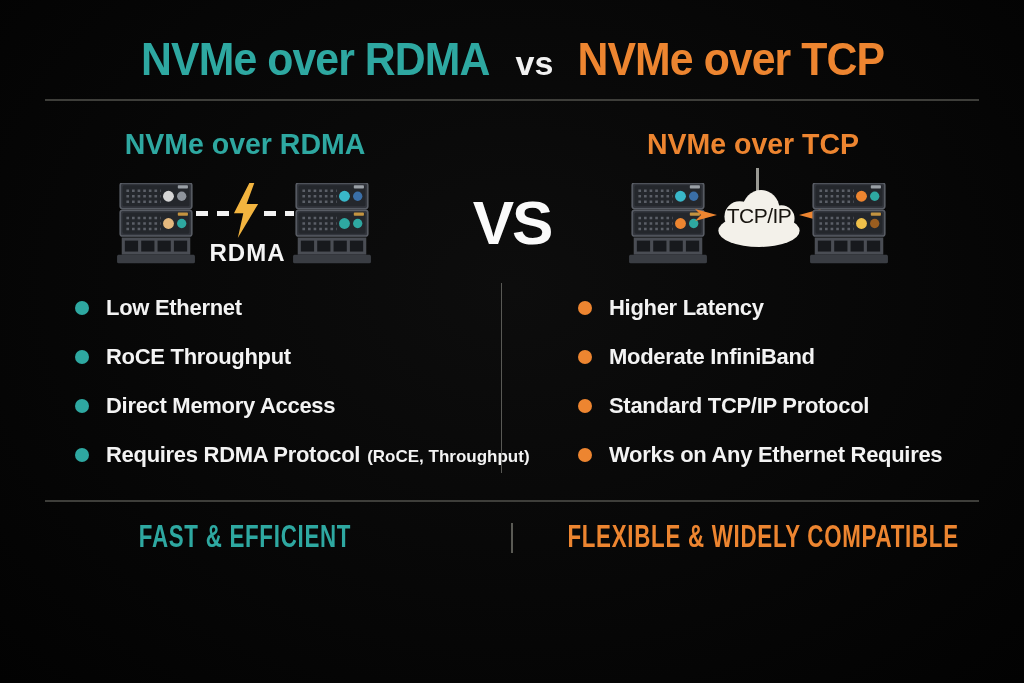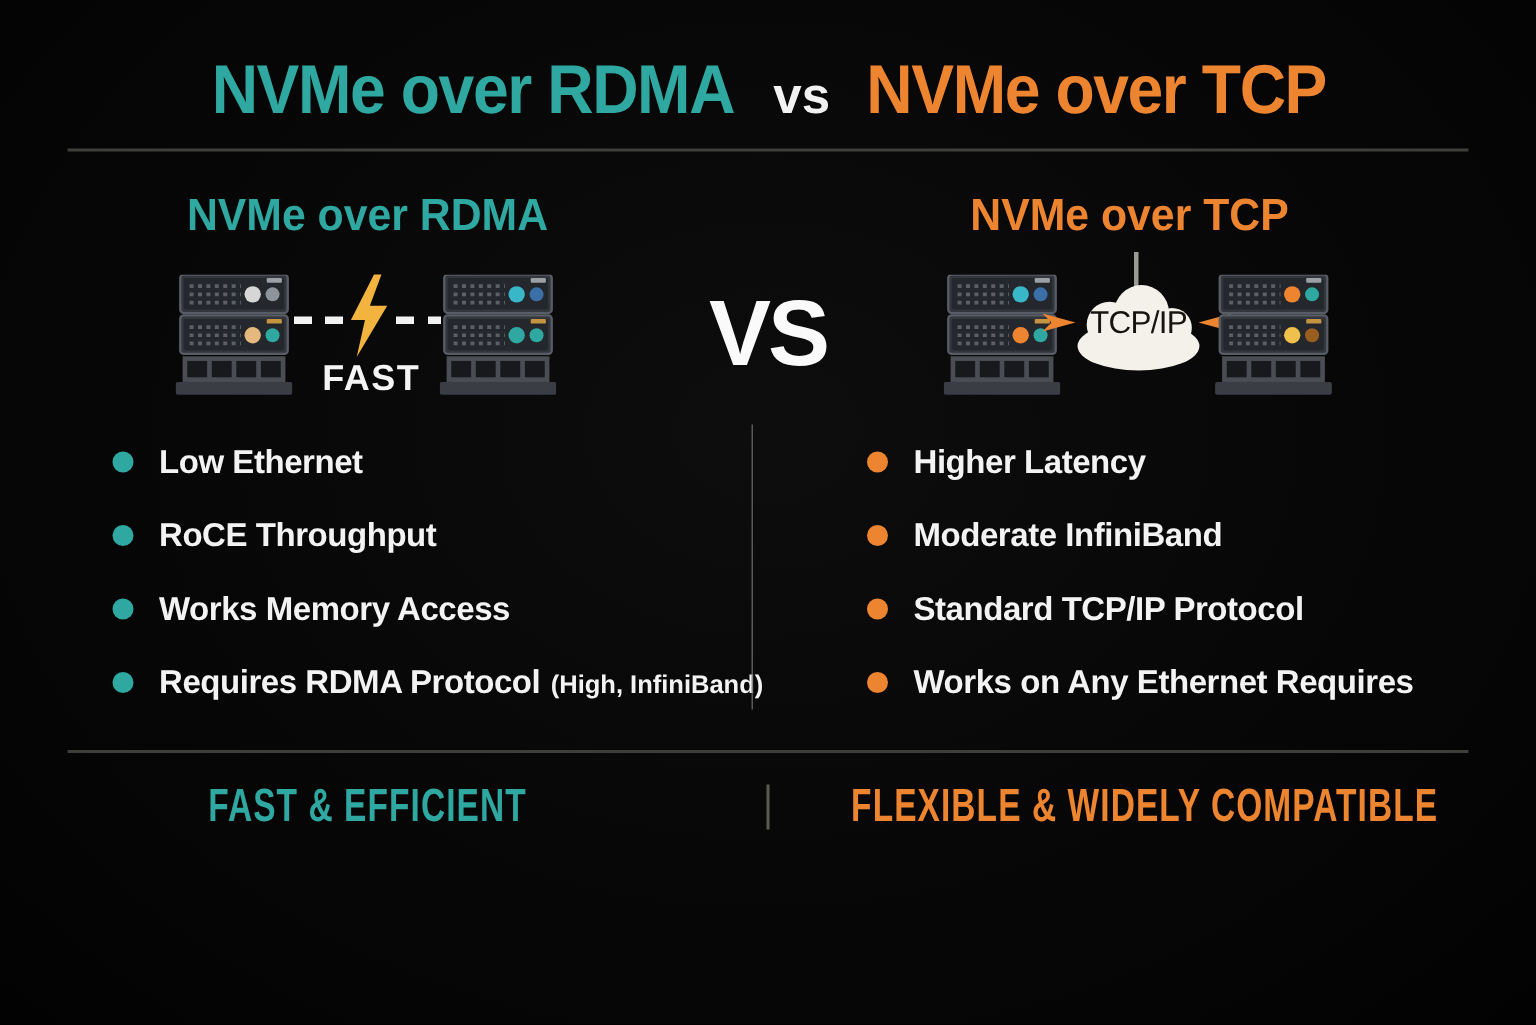--- a/index.html
+++ b/index.html
@@ -135,21 +135,21 @@
 
   <div class="gfx gfx-left">
     <svg class="server s1" style="--la:#d6d6d6;--lb:#8e949c;--lc:#e5b97e;--ld:#2EA8A1">
         <use href="#sym-server"></use>
       </svg>
     <div class="dash dash-a"></div>
     <div class="dash dash-b"></div>
     <svg class="bolt">
         <use href="#sym-bolt"></use>
       </svg>
-    <div class="rdma-label">FAST</div>
+    <div class="rdma-label">RDMA</div>
     <svg class="server s2" style="--la:#39b7c9;--lb:#3a6fa8;--lc:#2EA8A1;--ld:#2EA8A1">
         <use href="#sym-server"></use>
       </svg>
   </div>
 
   <div class="gfx gfx-right">
     <svg class="server s1" style="--la:#39b7c9;--lb:#3a6fa8;--lc:#ED8530;--ld:#2EA8A1">
         <use href="#sym-server"></use>
       </svg>
     <div class="antenna"></div>
@@ -177,28 +177,28 @@
     </li>
     <li class="bullet">
       <span class="dot"></span>
       <span class="b-wrap">
           <span class="b-text">RoCE Throughput</span>
         </span>
     </li>
     <li class="bullet">
       <span class="dot"></span>
       <span class="b-wrap">
-          <span class="b-text">Works Memory Access</span>
+          <span class="b-text">Direct Memory Access</span>
         </span>
     </li>
     <li class="bullet">
       <span class="dot"></span>
       <span class="b-wrap">
         <span class="b-text">Requires RDMA Protocol</span>
-        <span class="b-note">(High, InfiniBand)</span>
+        <span class="b-note">(RoCE, Throughput)</span>
       </span>
     </li>
   </ul>
 
   <ul class="bullets bullets-right">
     <li class="bullet">
       <span class="dot"></span>
       <span class="b-wrap">
           <span class="b-text">Higher Latency</span>
         </span>

